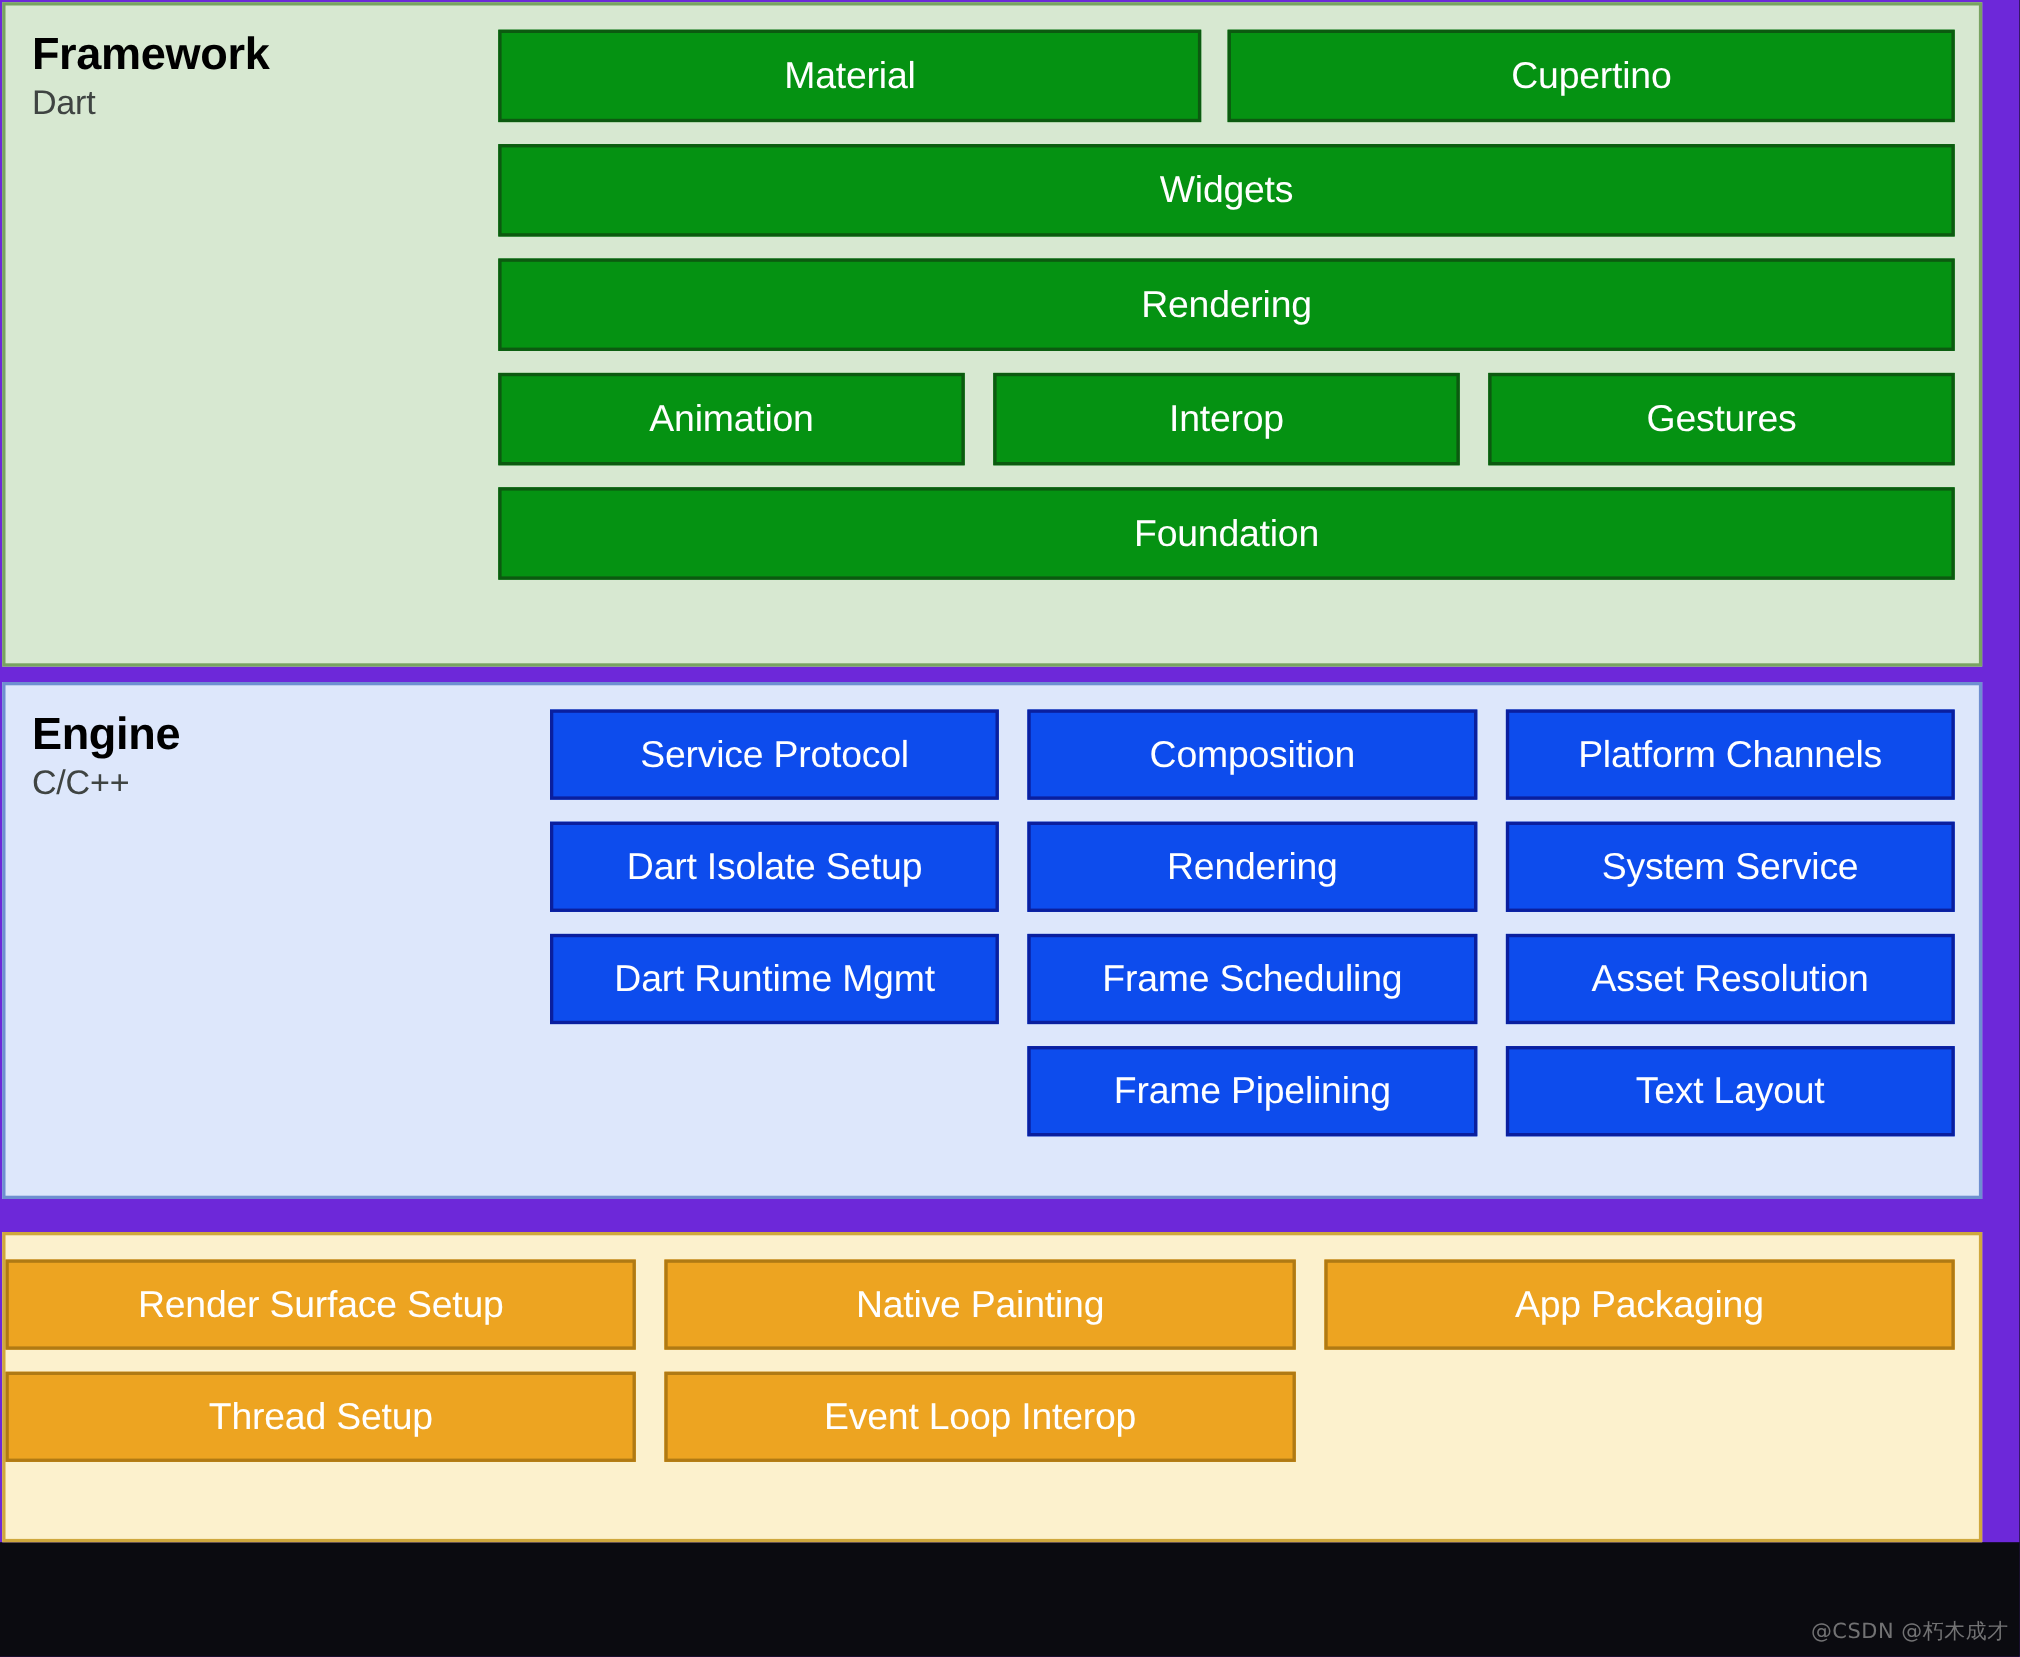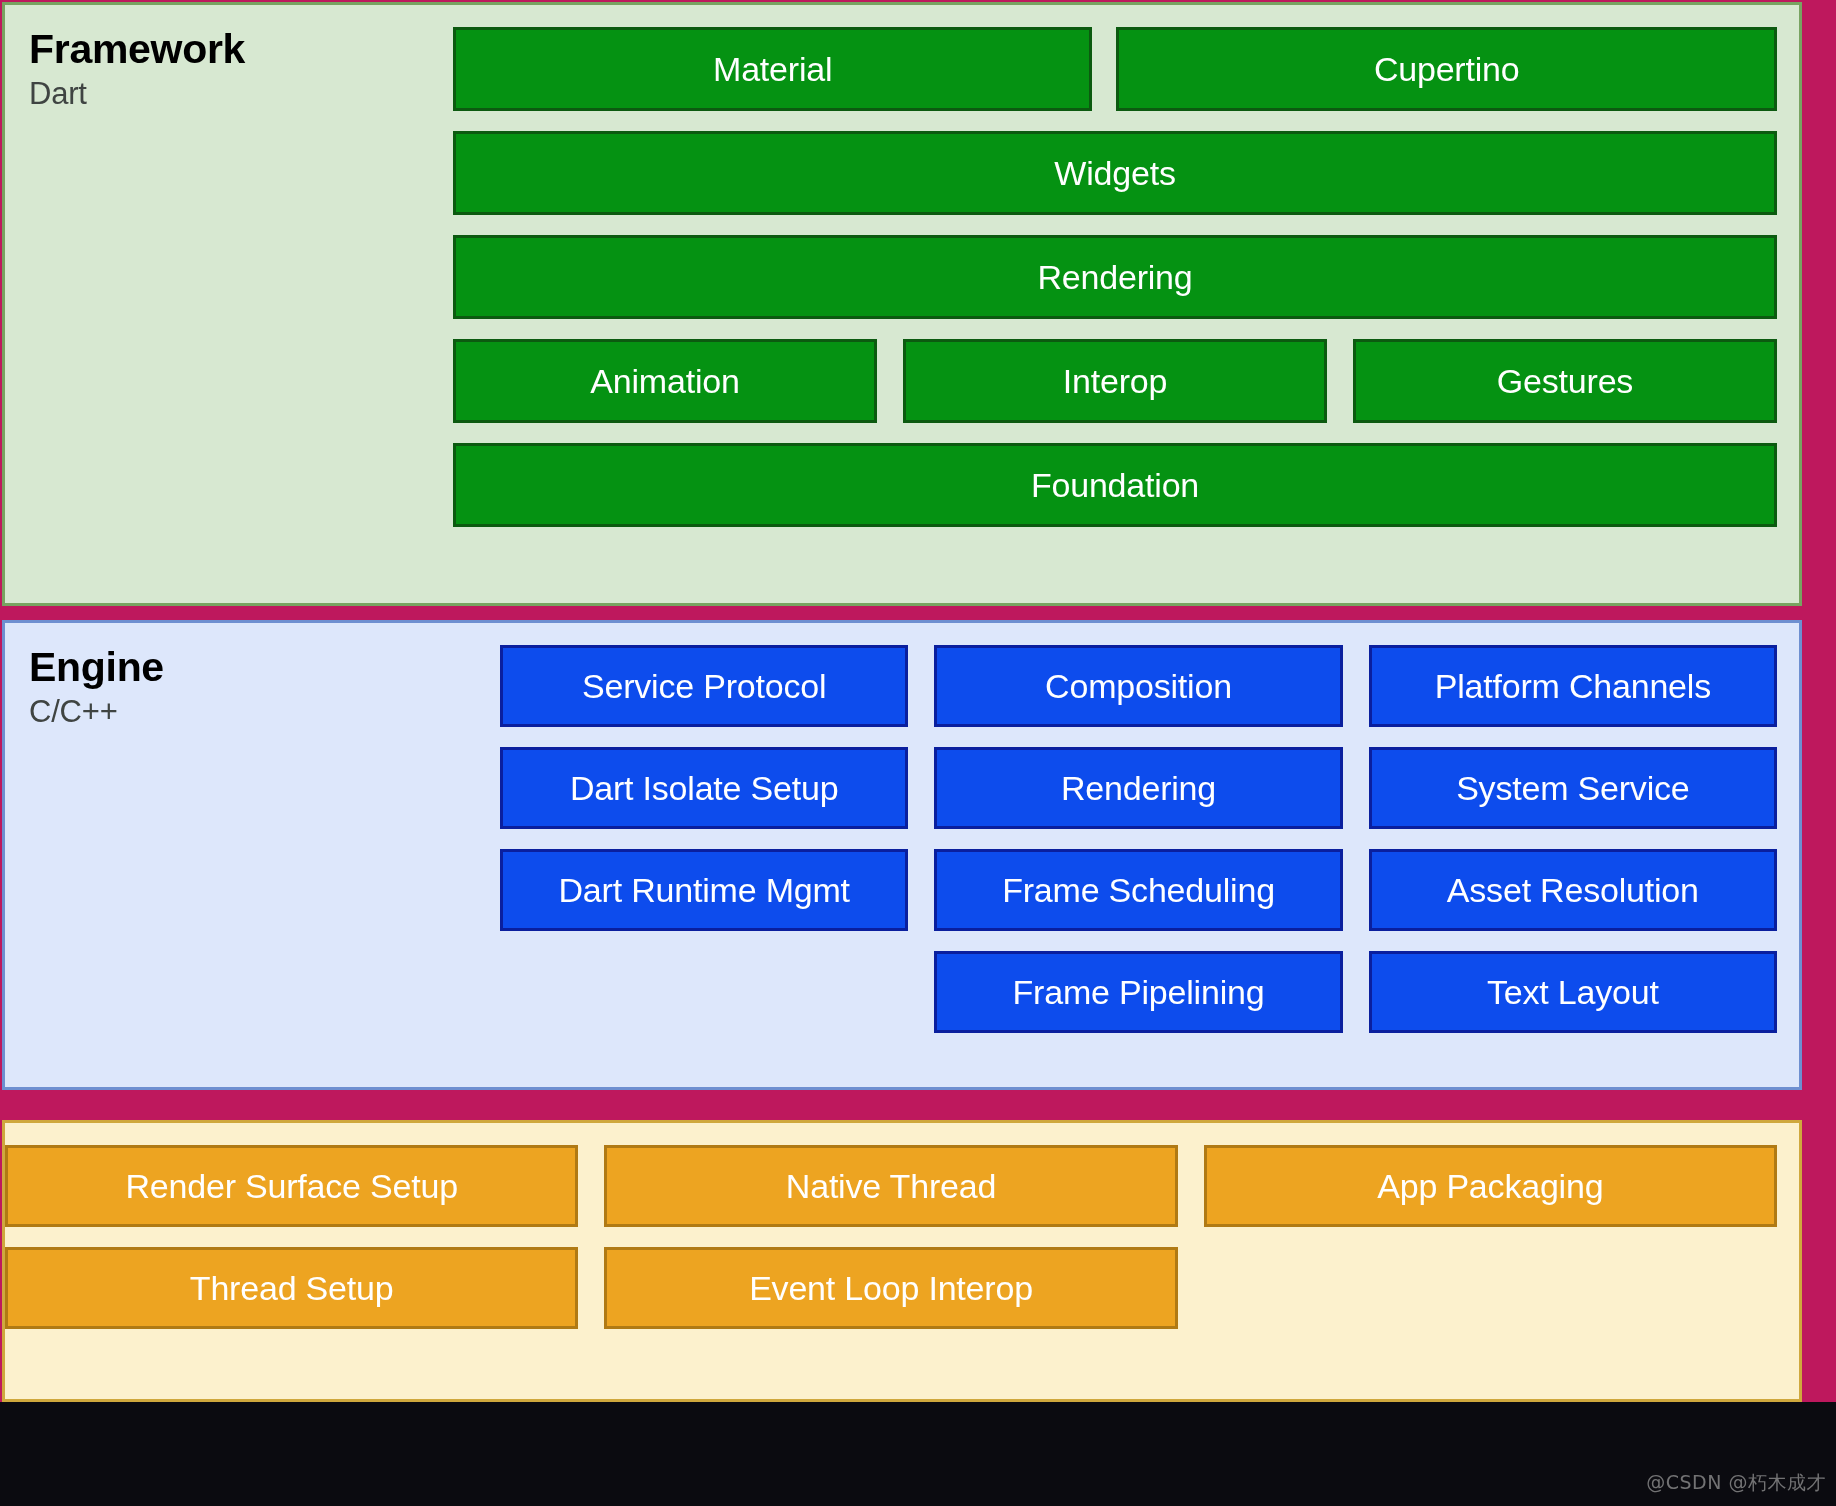--- a/index.html
+++ b/index.html
@@ -15,21 +15,21 @@
     position: relative;
   }
 
   
   #diagram {
     position: absolute;
     left: 0;
     top: 0;
     width: 1836px;
     height: 1402px;
-    background: #be185d;
+    background: #6d28d9;
     display: flex;
     flex-direction: column;
   }
 
   .layer {
     display: flex;
     flex-direction: row;
     box-sizing: border-box;
     position: relative;
   }
@@ -266,21 +266,21 @@
   </section>
 
   <section class="layer layer-embedder">
     <div class="layer-body">
 
       <div class="row">
         <div class="cell">
           <div class="box box-orange">Render Surface Setup</div>
         </div>
         <div class="cell">
-          <div class="box box-orange">Native Thread</div>
+          <div class="box box-orange">Native Painting</div>
         </div>
         <div class="cell">
           <div class="box box-orange">App Packaging</div>
         </div>
       </div>
 
       <div class="row">
         <div class="cell">
           <div class="box box-orange">Thread Setup</div>
         </div>

